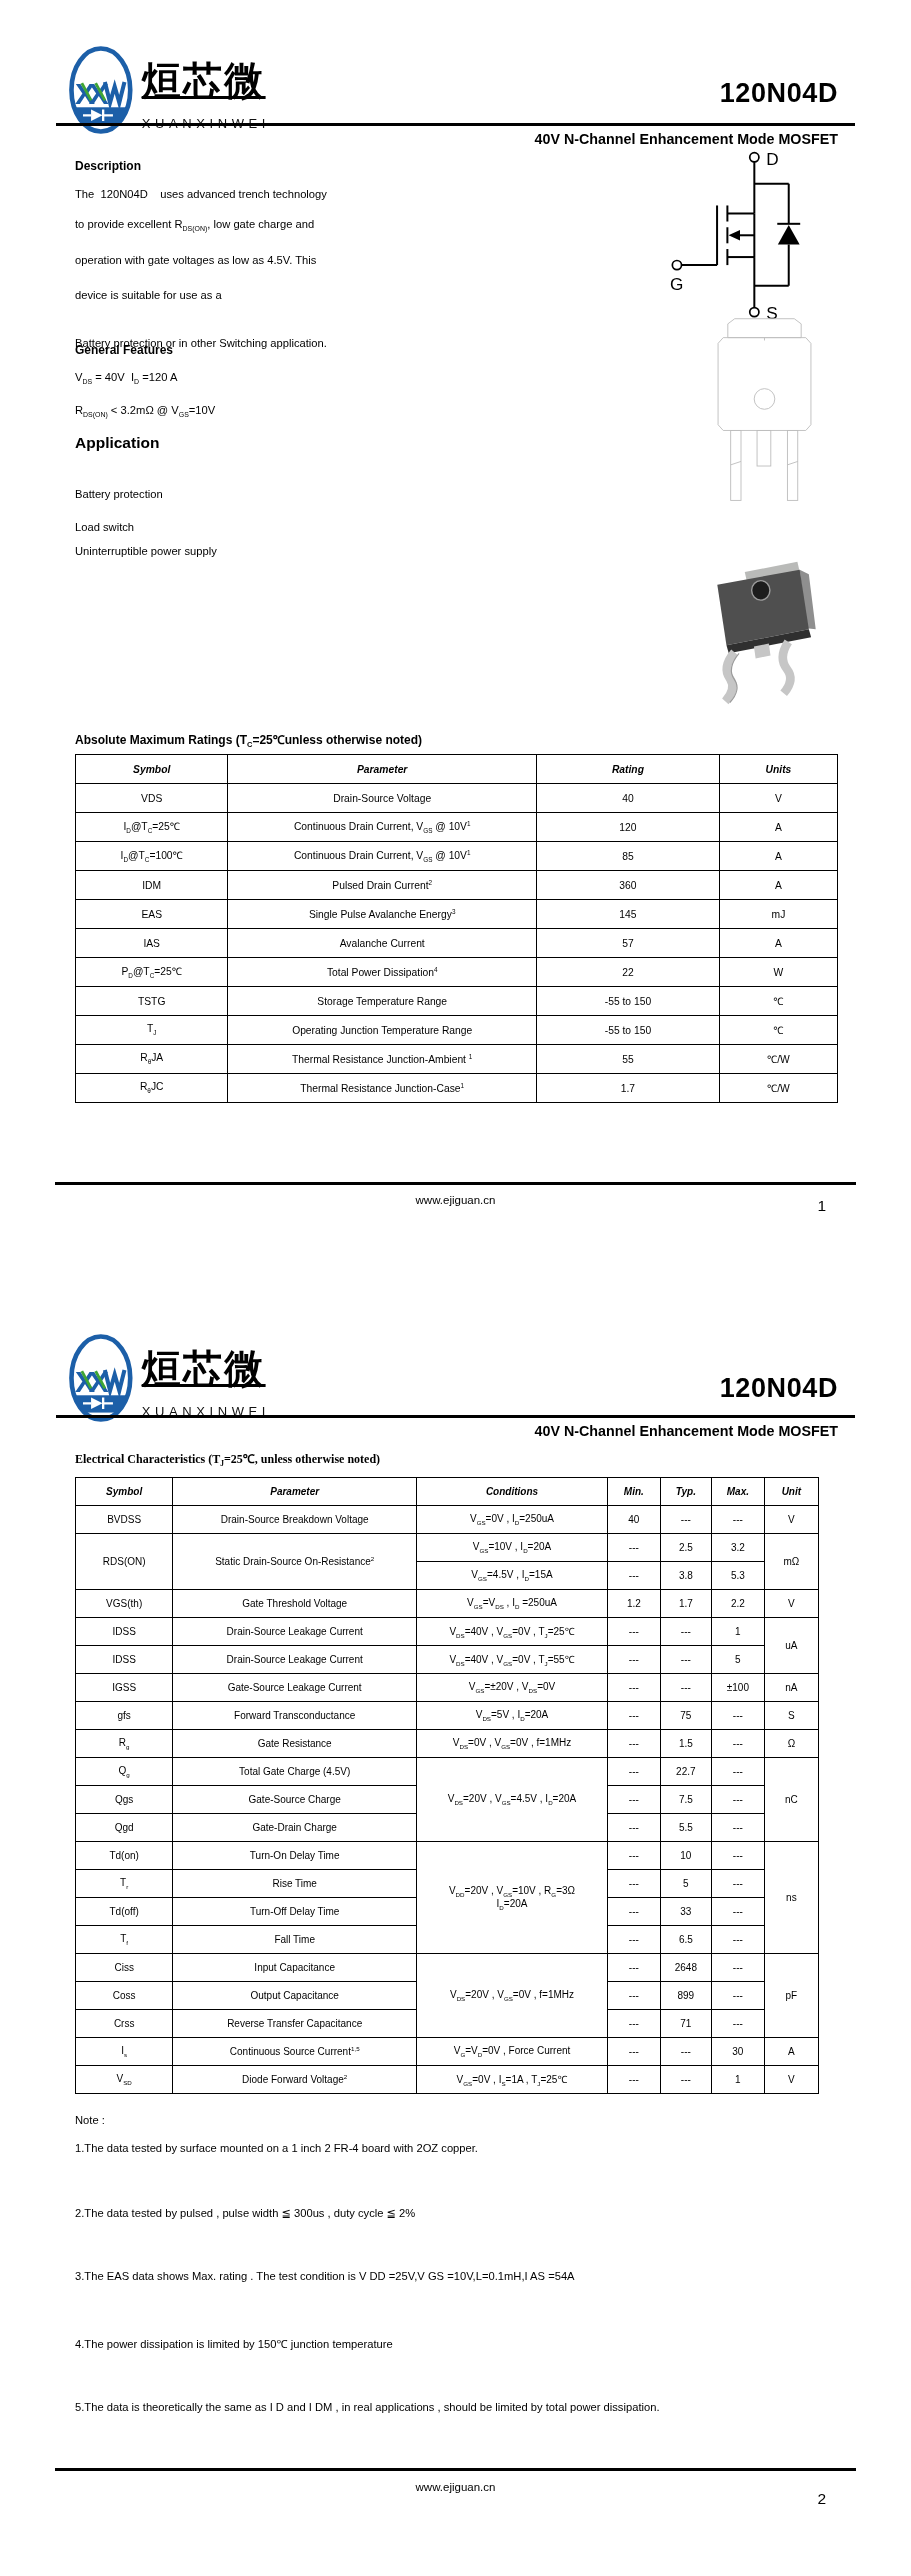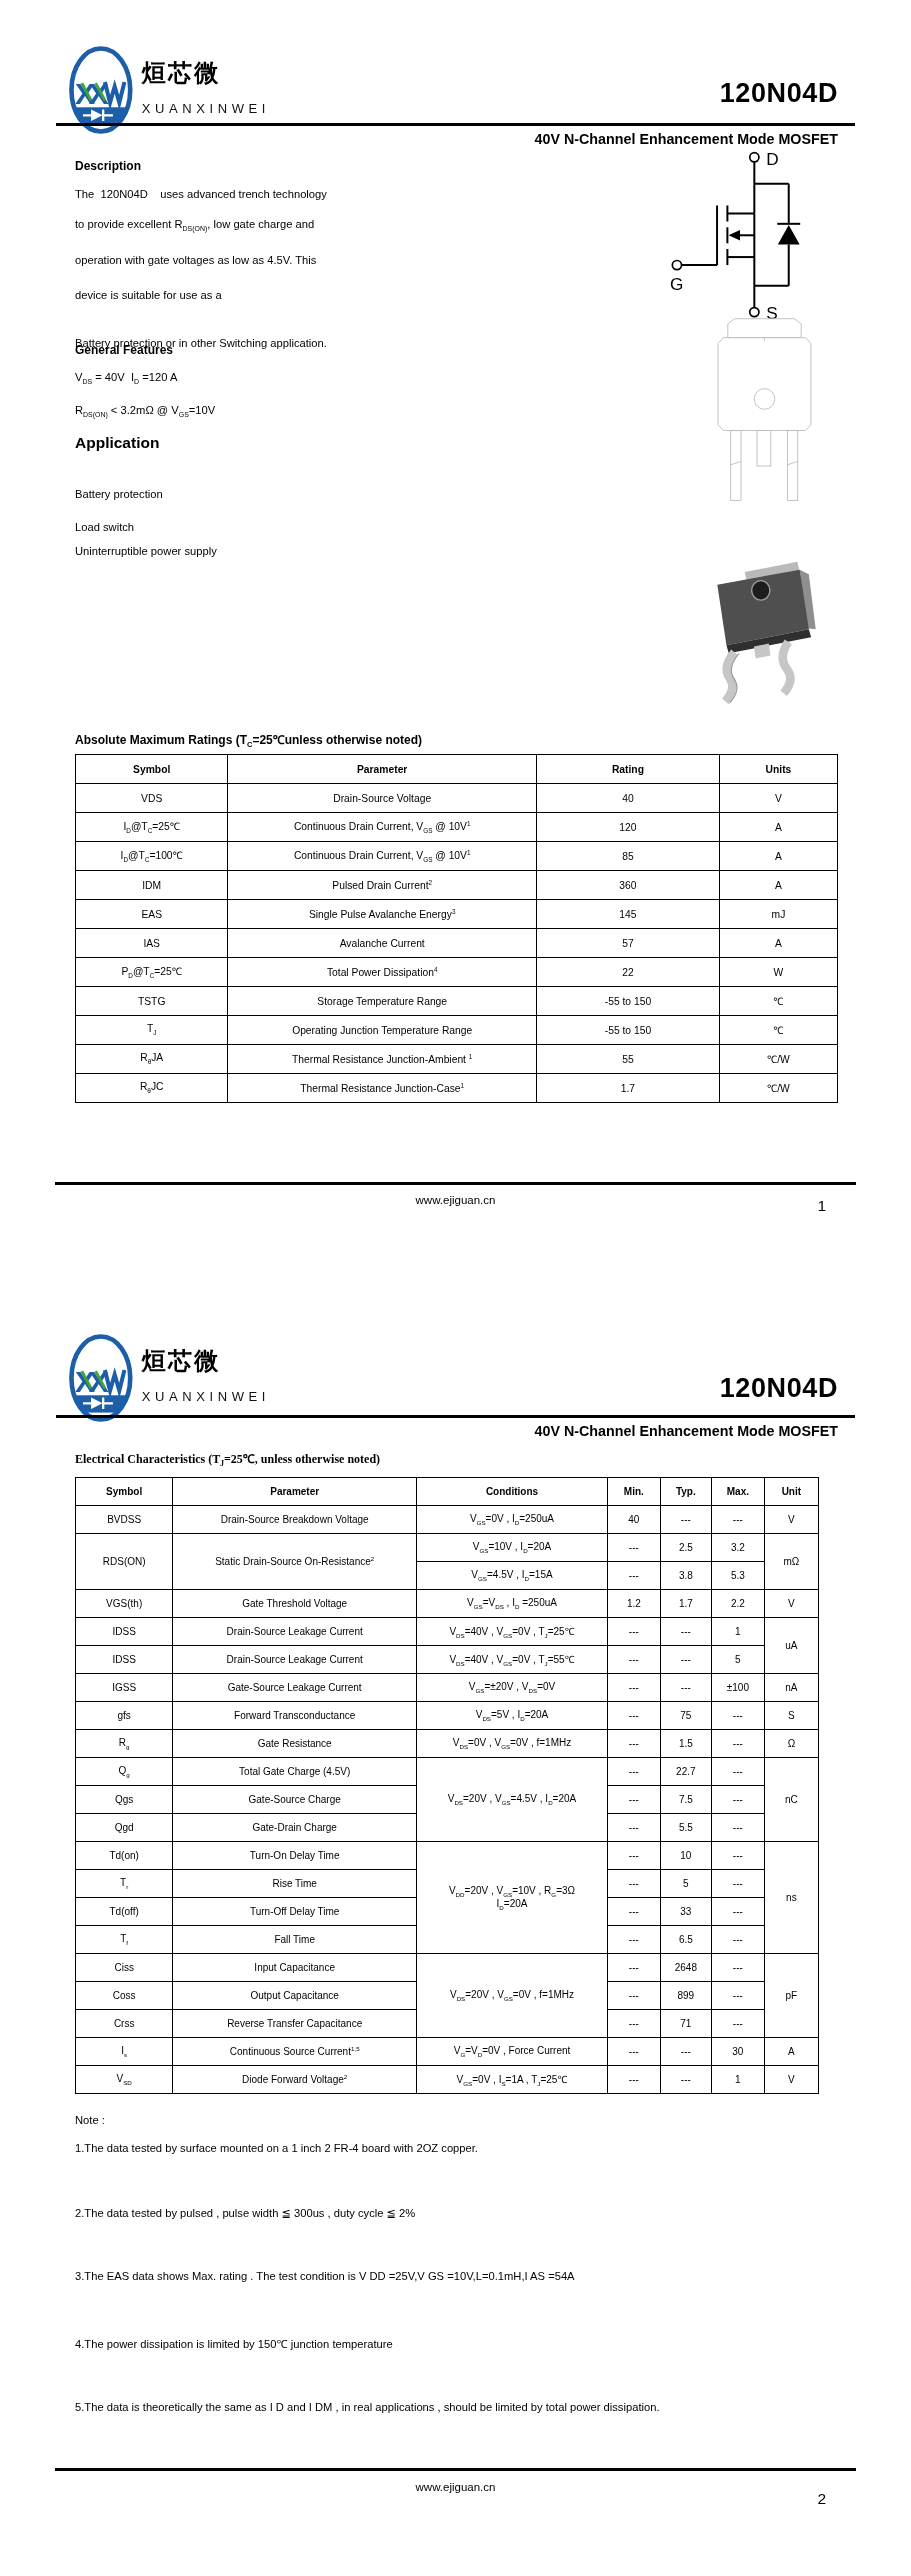--- a/index.html
+++ b/index.html
@@ -4,38 +4,38 @@
 <style>
   * { margin:0; padding:0; box-sizing:border-box; }
   body { background:#888; font-family:"Liberation Sans", sans-serif; color:#000; }
   .doc { width:911px; margin:0 auto; background:#fff; }
   .page { position:relative; width:911px; height:1288px; background:#fff; overflow:hidden; }
 
   
   .brand { position:absolute; left:68px; top:45px; display:flex; align-items:flex-start; }
   .brand-mark { width:68px; height:90px; }
   .brand-text { margin-left:5.7px; margin-top:16px; }
-  .brand-cn { font-size:24px; font-weight:700; letter-spacing:2.3px; line-height:1; font-family:"DejaVu Sans", sans-serif; }
+  .brand-cn { font-size:39px; font-weight:700; letter-spacing:2.3px; line-height:1; font-family:"DejaVu Sans", sans-serif;text-decoration:underline; }
   .brand-en { font-size:13px; letter-spacing:4.6px; margin-top:16px; color:#111; }
 
   .part-number { position:absolute; right:73px; top:78px; font-size:27px; font-weight:700; letter-spacing:0.6px; }
   .header-rule { position:absolute; left:56px; right:56px; height:2.9px; background:#000; }
   .page-subtitle { position:absolute; right:73px; font-size:14.3px; font-weight:700; }
 
   .sec-title { position:absolute; left:75px; font-size:12px; font-weight:700; }
   .sec-title.big { font-size:15.5px; }
   .bodyline { position:absolute; left:75px; font-size:11.2px; width:379px; white-space:nowrap; }
 
   
   .fig { position:absolute; }
 
   
   table.sheet { border-collapse:collapse; border:1.7px solid #000; table-layout:fixed; position:absolute; left:75px; background:#fff; }
   table.sheet th, table.sheet td { border:1.1px solid #000; text-align:center; vertical-align:middle; padding:1.1px 2.3px; }
-  table.sheet th { font-size:11px; font-weight:700; }
+  table.sheet th { font-size:11px; font-weight:700;font-style:italic; }
   #abs-table { width:763px; top:754px; }
   #abs-table th, #abs-table td { height:29px; font-size:10.3px; }
   #elec-table { width:744px; top:189px; }
   #elec-table th, #elec-table td { height:28px; font-size:10px; }
   sub { font-size:62%; }
   sup { font-size:62%; }
 
   .note-line { position:absolute; left:75px; font-size:11.2px; white-space:nowrap;margin-top:23px; }
 
   .footer-rule { position:absolute; left:55px; right:55px; height:2.9px; background:#000; }

